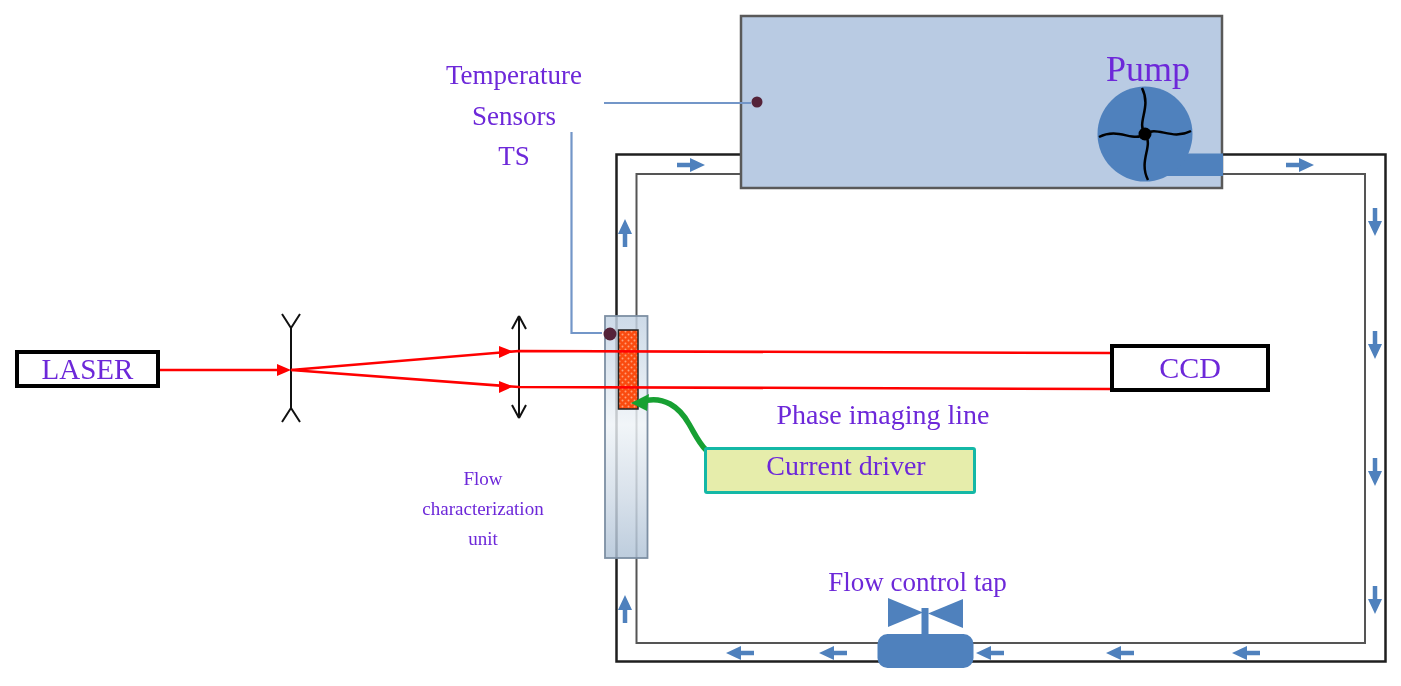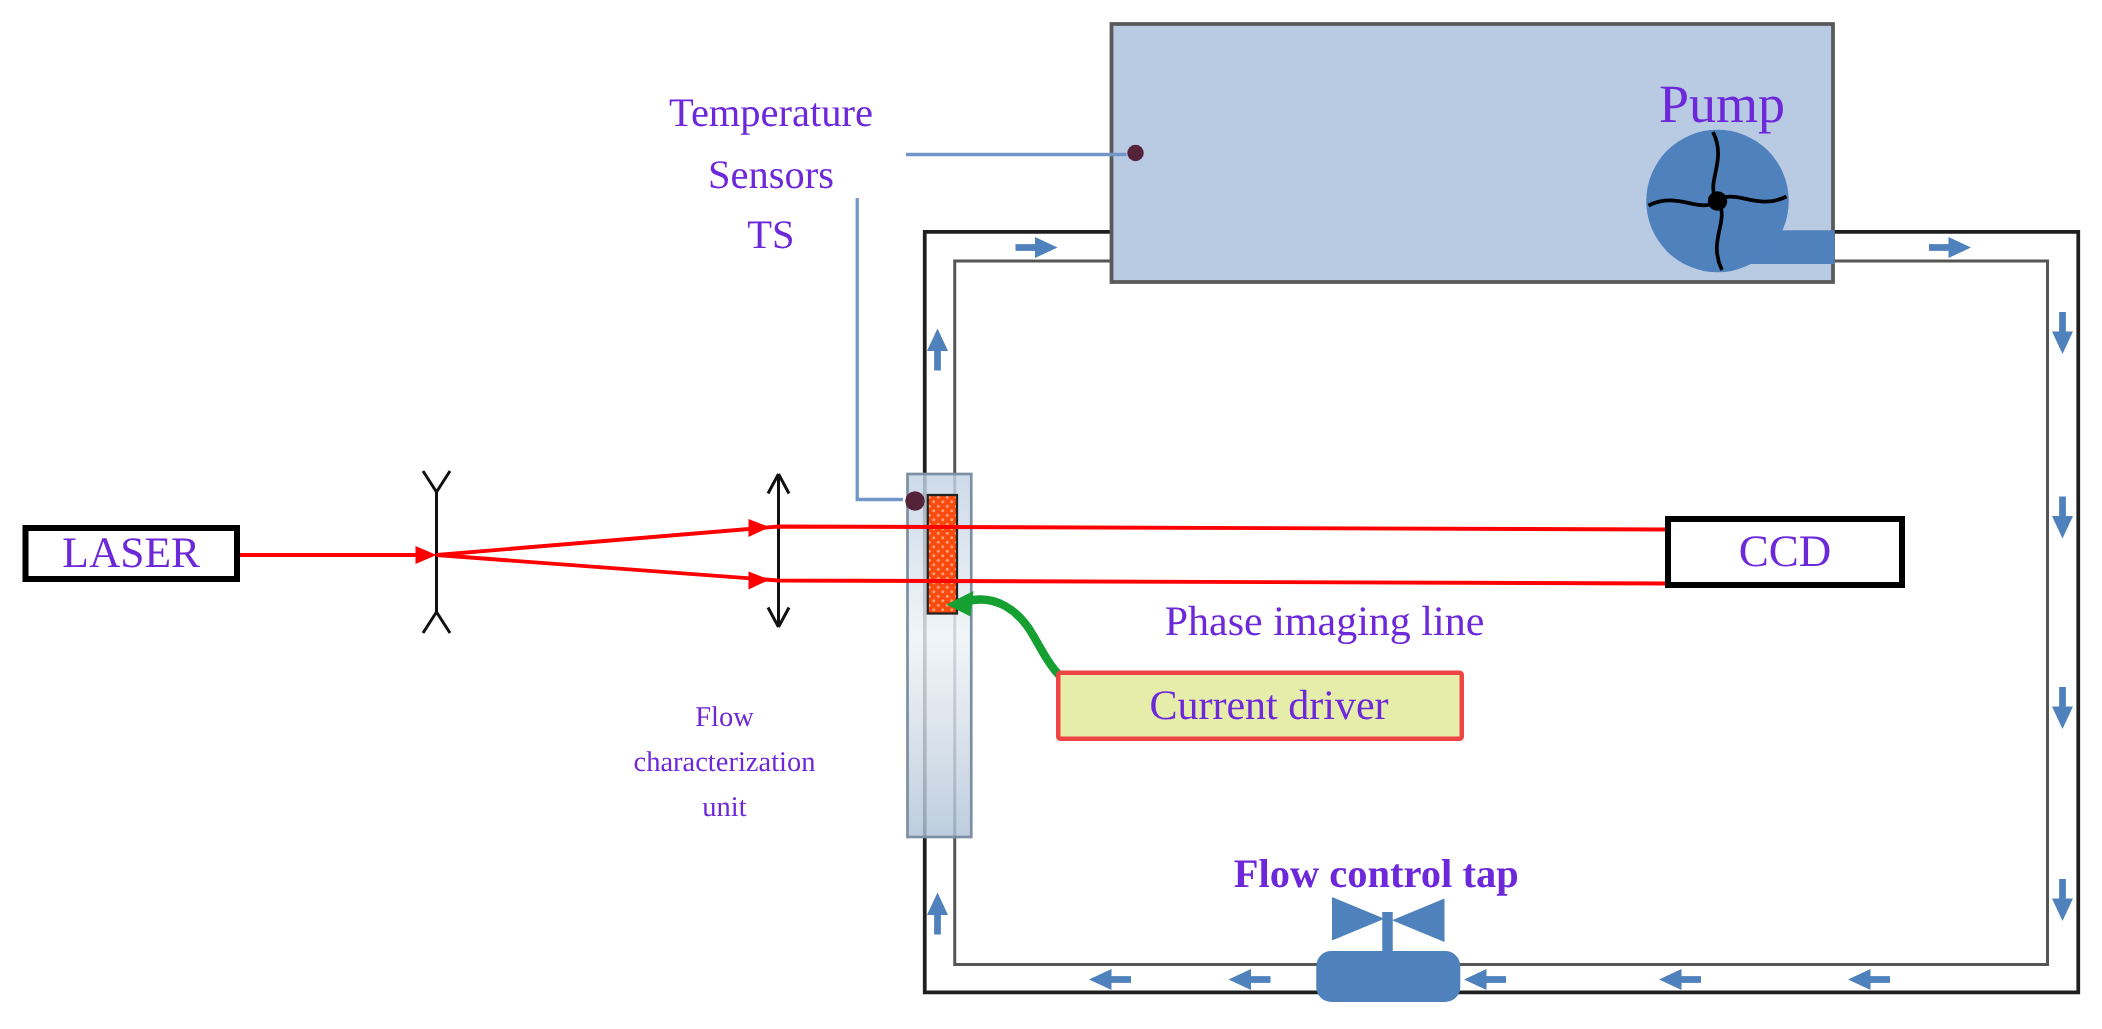--- a/index.html
+++ b/index.html
@@ -6,31 +6,31 @@
   .canvas{
     position:relative;width:1401px;height:686px;background:#ffffff;overflow:hidden;
     font-family:"Liberation Serif","DejaVu Serif",serif;color:#6d28d9;
   }
   .canvas svg.layer{position:absolute;left:0;top:0;}
   .lbl{position:absolute;white-space:pre-line;text-align:center;line-height:1.5;}
   .lbl-ts{left:404px;top:55px;width:220px;font-size:27px;line-height:1.5;}
   .lbl-pump{left:1088px;top:42px;width:120px;font-size:36px;}
   .lbl-phase{left:748px;top:354px;width:270px;font-size:28px;line-height:1.2;margin-top:44px;}
   .lbl-flowunit{left:348px;top:464px;width:270px;font-size:19px;line-height:1.58;}
-  .lbl-tap{left:795px;top:562px;width:245px;font-size:27px;font-weight:bold;}
+  .lbl-tap{left:795px;top:562px;width:245px;font-size:27px;}
   .devbox{
     position:absolute;background:#ffffff;border:4px solid #000;
     display:flex;align-items:center;justify-content:center;box-sizing:border-box;
   }
   .laser-box{left:15px;top:350px;width:145px;height:38px;font-size:29px;}
   .ccd-box{left:1110px;top:344px;width:160px;height:48px;font-size:30px;}
   .driver-box{
     position:absolute;left:704px;top:447px;width:272px;height:47px;
-    background:#e6edab;border:3px solid #ef4444;border-radius:3px;
-    display:flex;align-items:center;justify-content:center;
+    background:#e6edab;border:3px solid #14b8a6;border-radius:3px;
+    display:flex;align-items:flex-start;justify-content:center;
     font-size:28px;box-sizing:border-box;padding-left:12px;
   }
 </style>
 </head>
 <body>
 
 <div class="canvas">
 
   <svg class="layer" width="1401" height="686" viewBox="0 0 1401 686">
     <defs>

